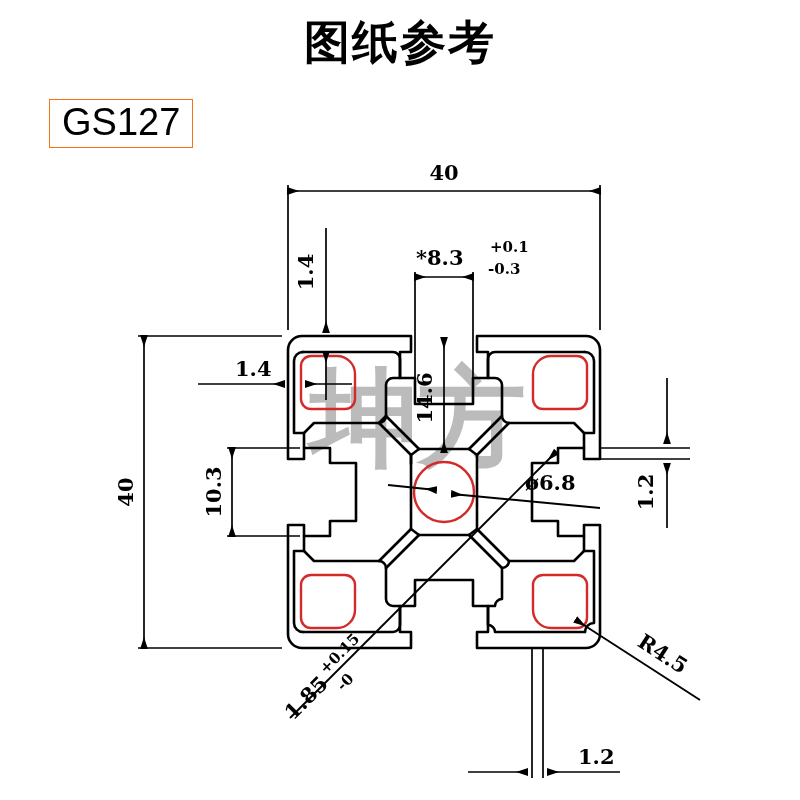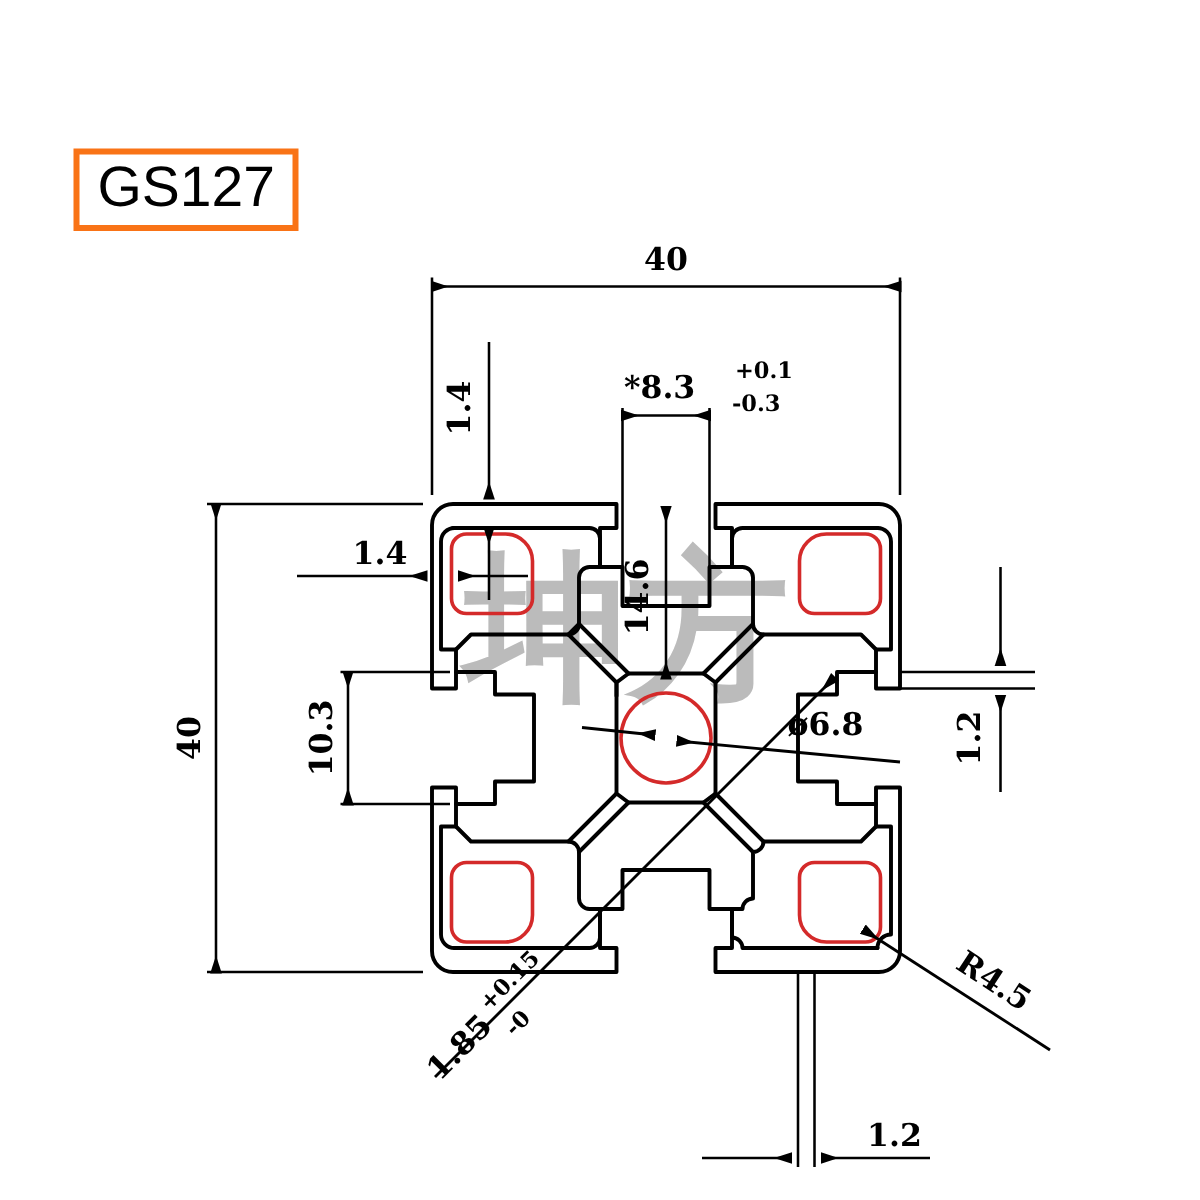--- a/index.html
+++ b/index.html
@@ -32,21 +32,21 @@
     font-weight: bold;
     letter-spacing: 2px;
     color: #000000;
     line-height: 1.05;
   }
   #part-code-box {
     position: absolute;
     left: 49px;
     top: 99px;
     padding: 3px 12px 6px 12px;
-    border: 4px solid #f97316;
+    border: 1px solid #f97316;
     background: #ffffff;
   }
   #part-code-label {
     font-family: "Liberation Sans", sans-serif;
     font-size: 38px;
     font-weight: normal;
     color: #000000;
     line-height: 1.0;
     letter-spacing: 0px;
   }
@@ -73,20 +73,21 @@
     font-size: 108px;
     fill: #b0b0b0;
     opacity: 0.85;
   }
 </style>
 </head>
 <body>
 
 <div id="sheet">
 
+  <div id="page-title">图纸参考</div>
 
   <div id="part-code-box">
     <div id="part-code-label">GS127</div>
   </div>
 
   <svg id="drawing-svg" width="800" height="800" viewBox="0 0 800 800">
 
     <defs>
       <marker id="arrIn" markerWidth="12" markerHeight="9" refX="11" refY="4.5" orient="auto" markerUnits="userSpaceOnUse">
         <path d="M0,4.5 L12,0.6 L12,8.4 Z" fill="#000"></path>

